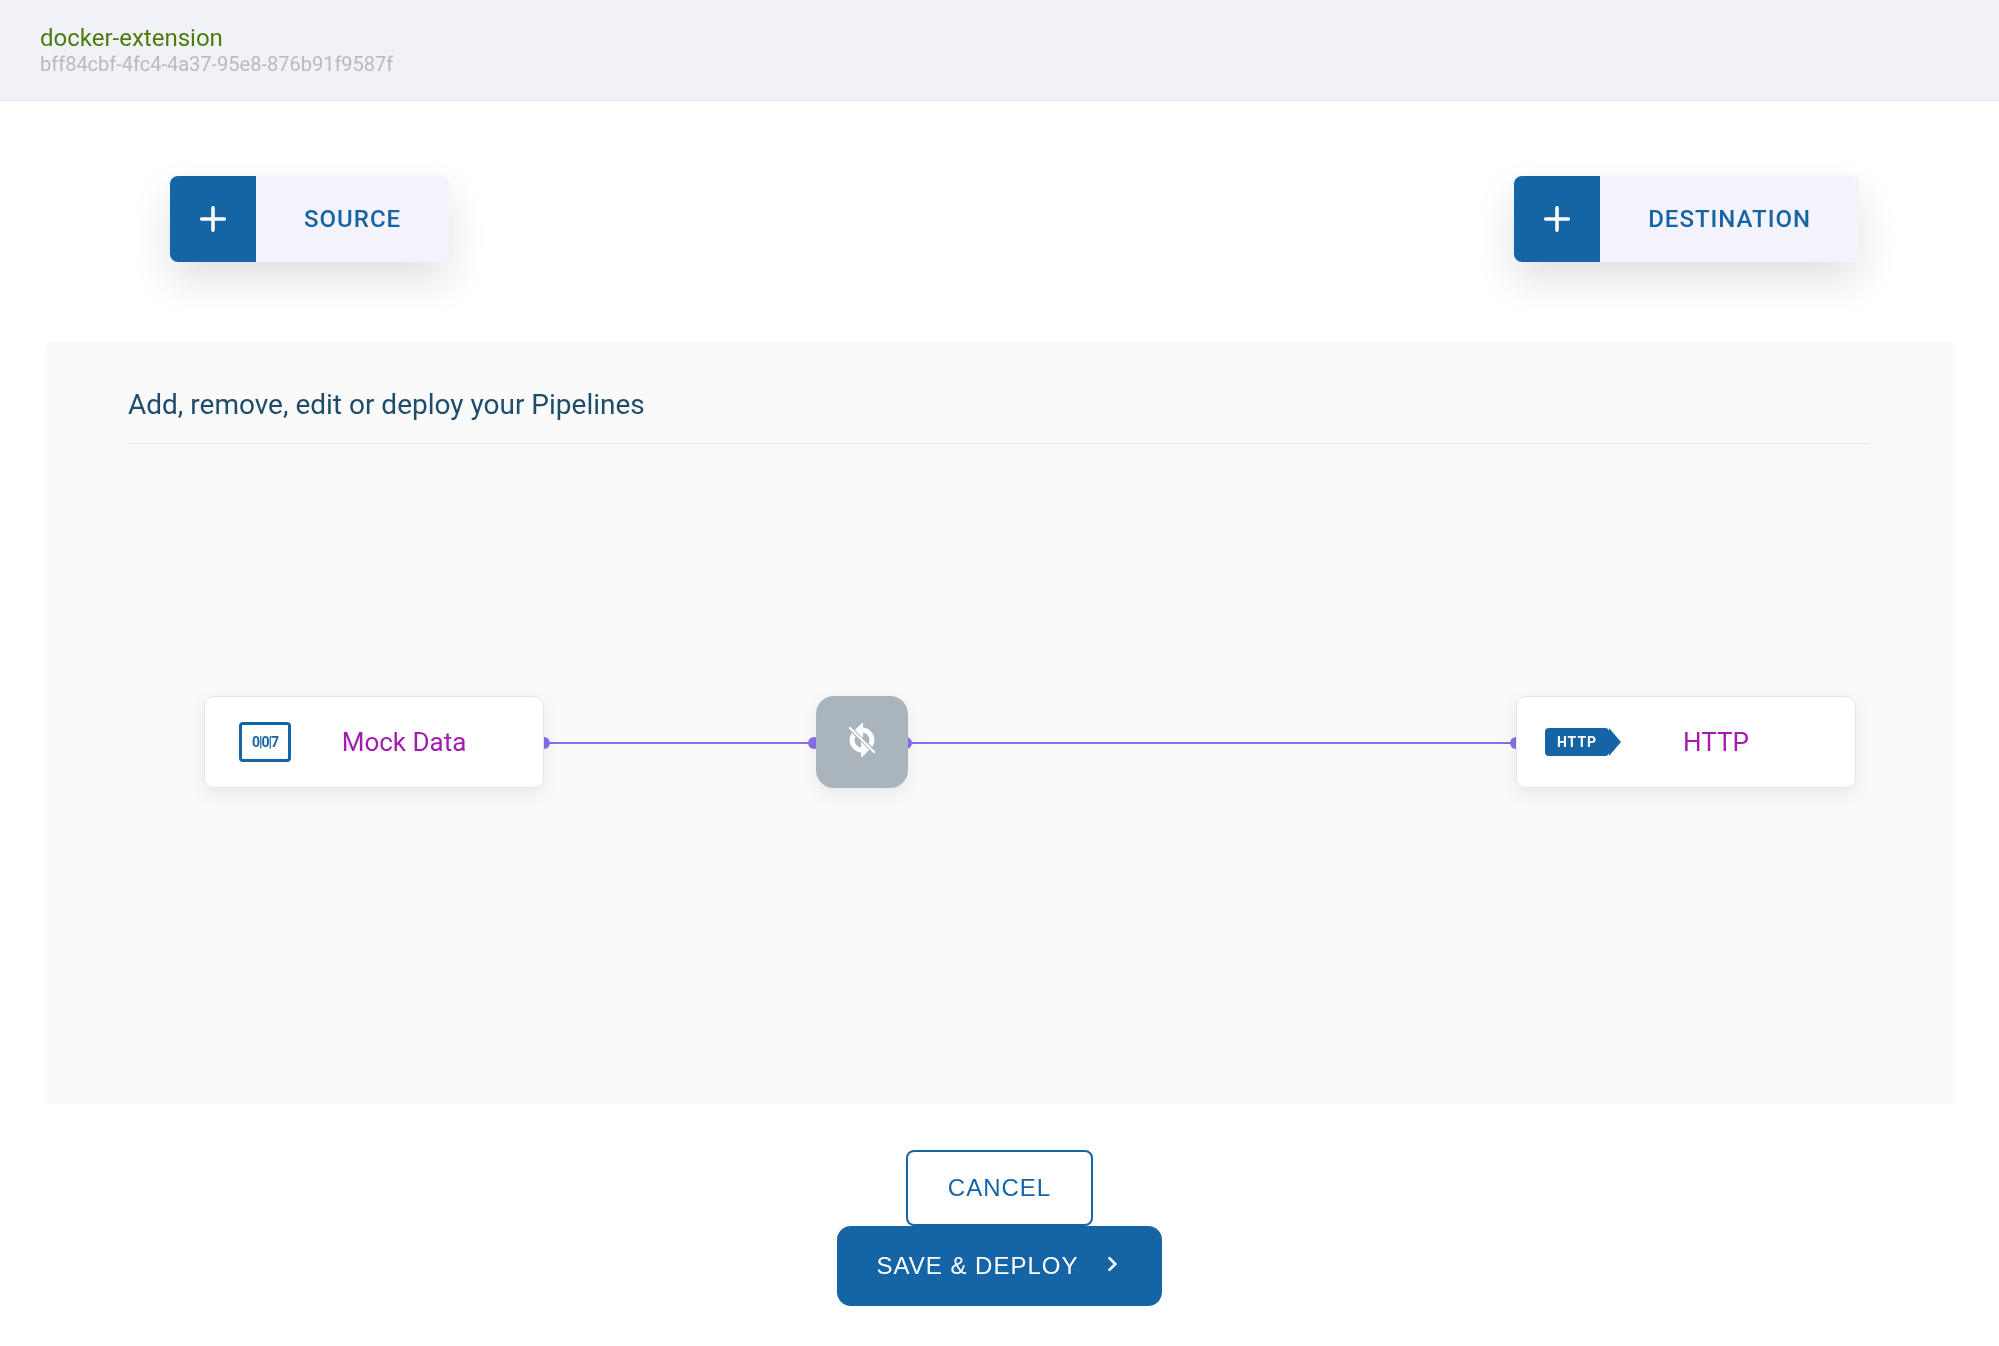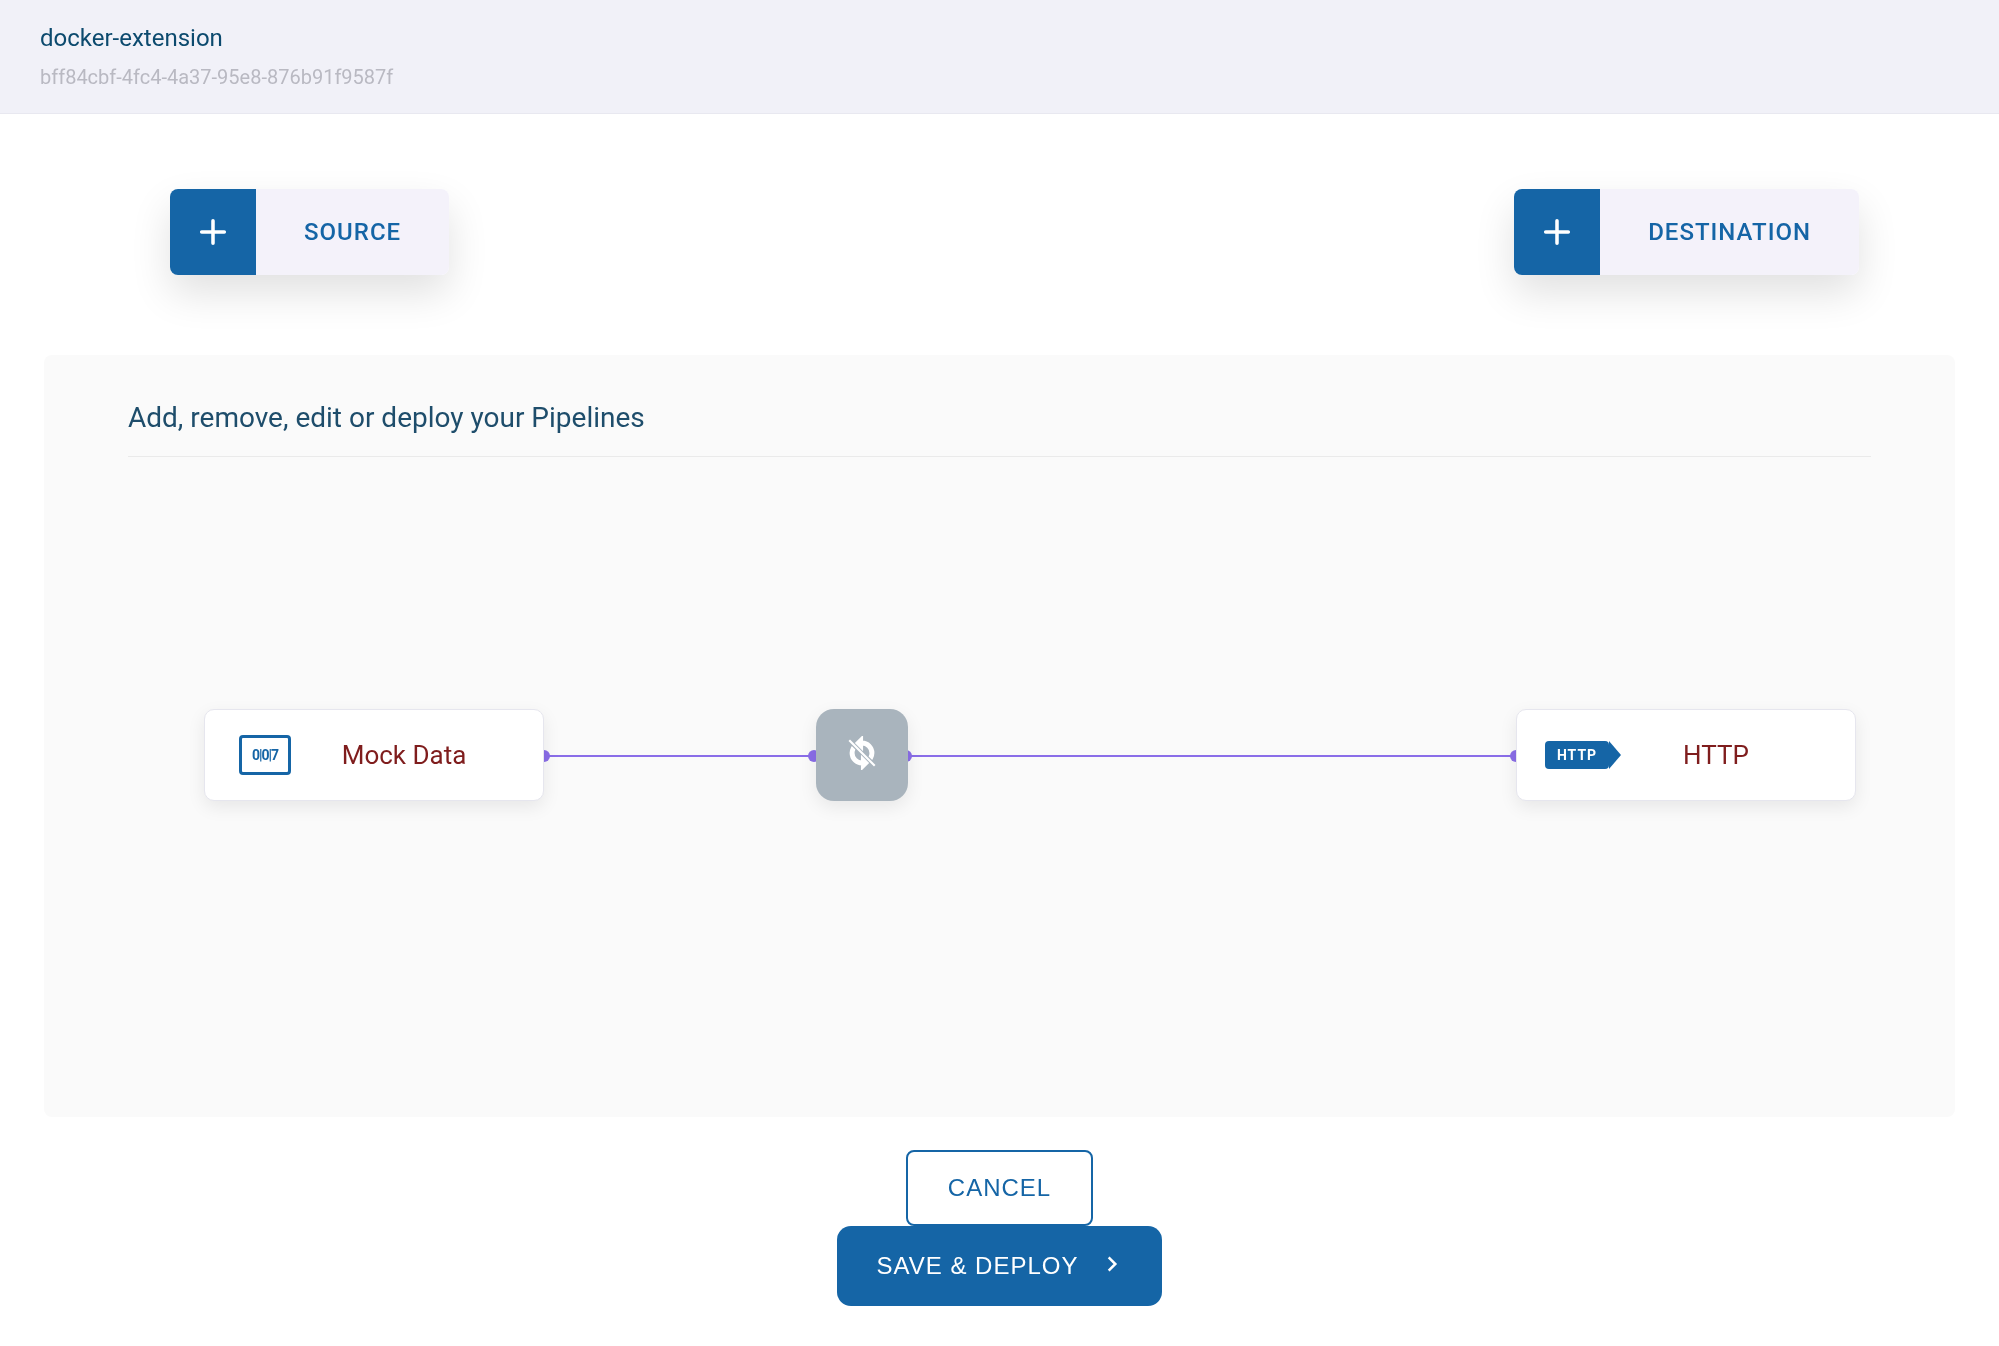--- a/index.html
+++ b/index.html
@@ -17,23 +17,23 @@
     height: 1346px;
   }
 
   .header {
     background: #f1f1f8;
     padding: 24px 40px 24px 40px;
     border-bottom: 1px solid #e8e8f0;
   }
   .header-title {
     font-size: 24px;
-    color: #0c4a6e;
-    font-weight: 400;
-    margin-bottom: 13px;
+    color: #4d7c0f;
+    font-weight: 400;
+    margin-bottom: 0;
   }
   .header-subtitle {
     font-size: 20px;
     color: #b9b9c2;
     font-weight: 400;
   }
 
   .toolbar {
     display: flex;
     justify-content: space-between;
@@ -124,21 +124,21 @@
     height: 92px;
     cursor: pointer;
   }
   .node-source { left: 76px; top: 252px; width: 340px; }
   .node-dest   { left: 1388px; top: 252px; width: 340px; }
   .node .icon-slot { width: 60px; display:flex; align-items:flex-end; justify-content:center; }
   .node .label {
     flex: 1;
     text-align: center;
     font-size: 26px;
-    color: #7f1d1d;
+    color: #a21caf;
     font-weight: 400;
   }
 
   .middle-node {
     position: absolute;
     left: 688px; top: 252px;
     width: 92px; height: 92px;
     border-radius: 18px;
     background: #a9b4bd;
     display:flex; align-items:center; justify-content:center;

